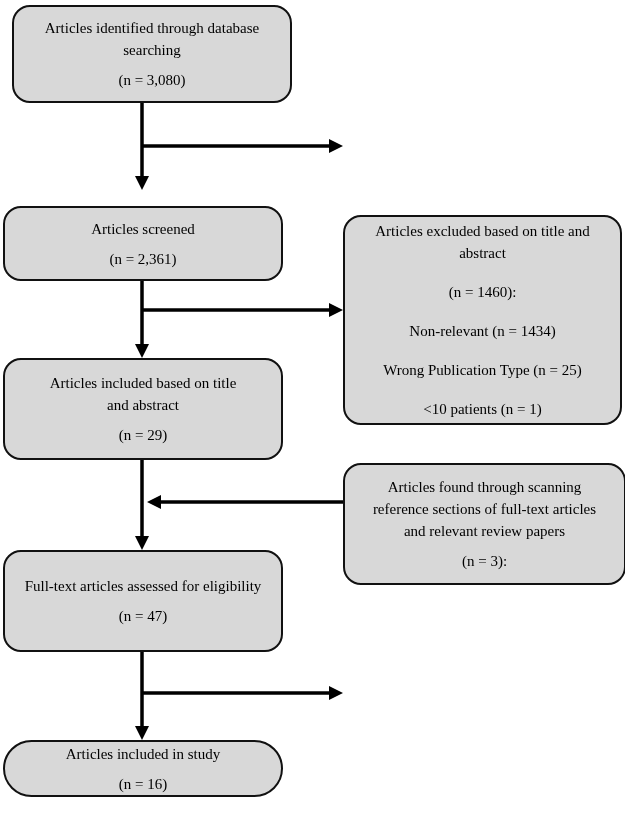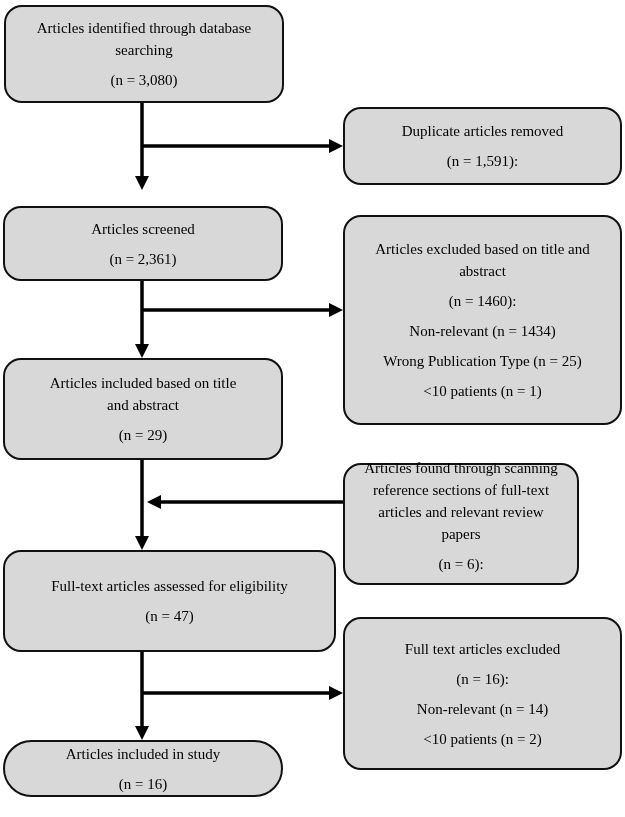--- a/index.html
+++ b/index.html
@@ -35,29 +35,29 @@
     text-align: center;
     color: #000000;
     font-size: 15px;
     line-height: 22px;
   }
   .box p {
     margin: 4px 0;
     padding: 0;
   }
   
-  .mb0 { left: 4px;  top: 5px;   width: 280px; height: 98px;  padding: 4px 19px; }
+  .mb0 { left: 12px;  top: 5px;   width: 280px; height: 98px;  padding: 4px 19px; }
   .mb1 { left: 3px;  top: 206px; width: 280px; height: 75px;  padding: 4px 19px; }
   .mb2 { left: 3px;  top: 358px; width: 280px; height: 102px; padding: 4px 36px; }
-  .mb3 { left: 3px;  top: 550px; width: 333px; height: 102px; padding: 4px 19px; }
+  .mb3 { left: 3px;  top: 550px; width: 280px; height: 102px; padding: 4px 19px; }
   .mb4 { left: 3px;  top: 740px; width: 280px; height: 57px;  padding: 4px 19px; border-radius: 29px; }
   
   .sb0 { left: 343px; top: 107px; width: 279px; height: 78px;  padding: 4px 19px; }
-  .sb1 { left: 343px; top: 215px; width: 279px; height: 210px; padding: 12px 16px; }
-  .sb2 { left: 343px; top: 463px; width: 236px; height: 122px; padding: 4px 19px; justify-content: flex-end; }
+  .sb1 { left: 343px; top: 215px; width: 279px; height: 210px; padding: 12px 16px; gap: 9px; }
+  .sb2 { left: 343px; top: 463px; width: 283px; height: 122px; padding: 4px 19px; }
   .sb3 { left: 343px; top: 617px; width: 279px; height: 153px; padding: 4px 19px; }
 </style>
 </head>
 <body>
 
 <div class="canvas">
 
   <svg class="arrows" viewBox="0 0 625 817" xmlns="http://www.w3.org/2000/svg">
     <g stroke="#000000" stroke-width="3.5" fill="none">
 
@@ -104,38 +104,28 @@
   <div class="box mb3">
     <p>Full-text articles assessed for eligibility</p>
     <p>(n = 47)</p>
   </div>
 
   <div class="box mb4">
     <p>Articles included in study</p>
     <p>(n = 16)</p>
   </div>
 
-  <div class="box sb0">
-    <p>Duplicate articles removed</p>
-    <p>(n = 1,591):</p>
-  </div>
 
   <div class="box sb1">
     <p>Articles excluded based on title and abstract</p>
     <p>(n = 1460):</p>
     <p>Non-relevant (n = 1434)</p>
     <p>Wrong Publication Type (n = 25)</p>
     <p>&lt;10 patients (n = 1)</p>
   </div>
 
   <div class="box sb2">
     <p>Articles found through scanning reference sections of full-text articles and relevant review papers</p>
-    <p>(n = 6):</p>
+    <p>(n = 3):</p>
   </div>
 
-  <div class="box sb3">
-    <p>Full text articles excluded</p>
-    <p>(n = 16):</p>
-    <p>Non-relevant (n = 14)</p>
-    <p>&lt;10 patients (n = 2)</p>
-  </div>
 
 </div>
 
 </body></html>

